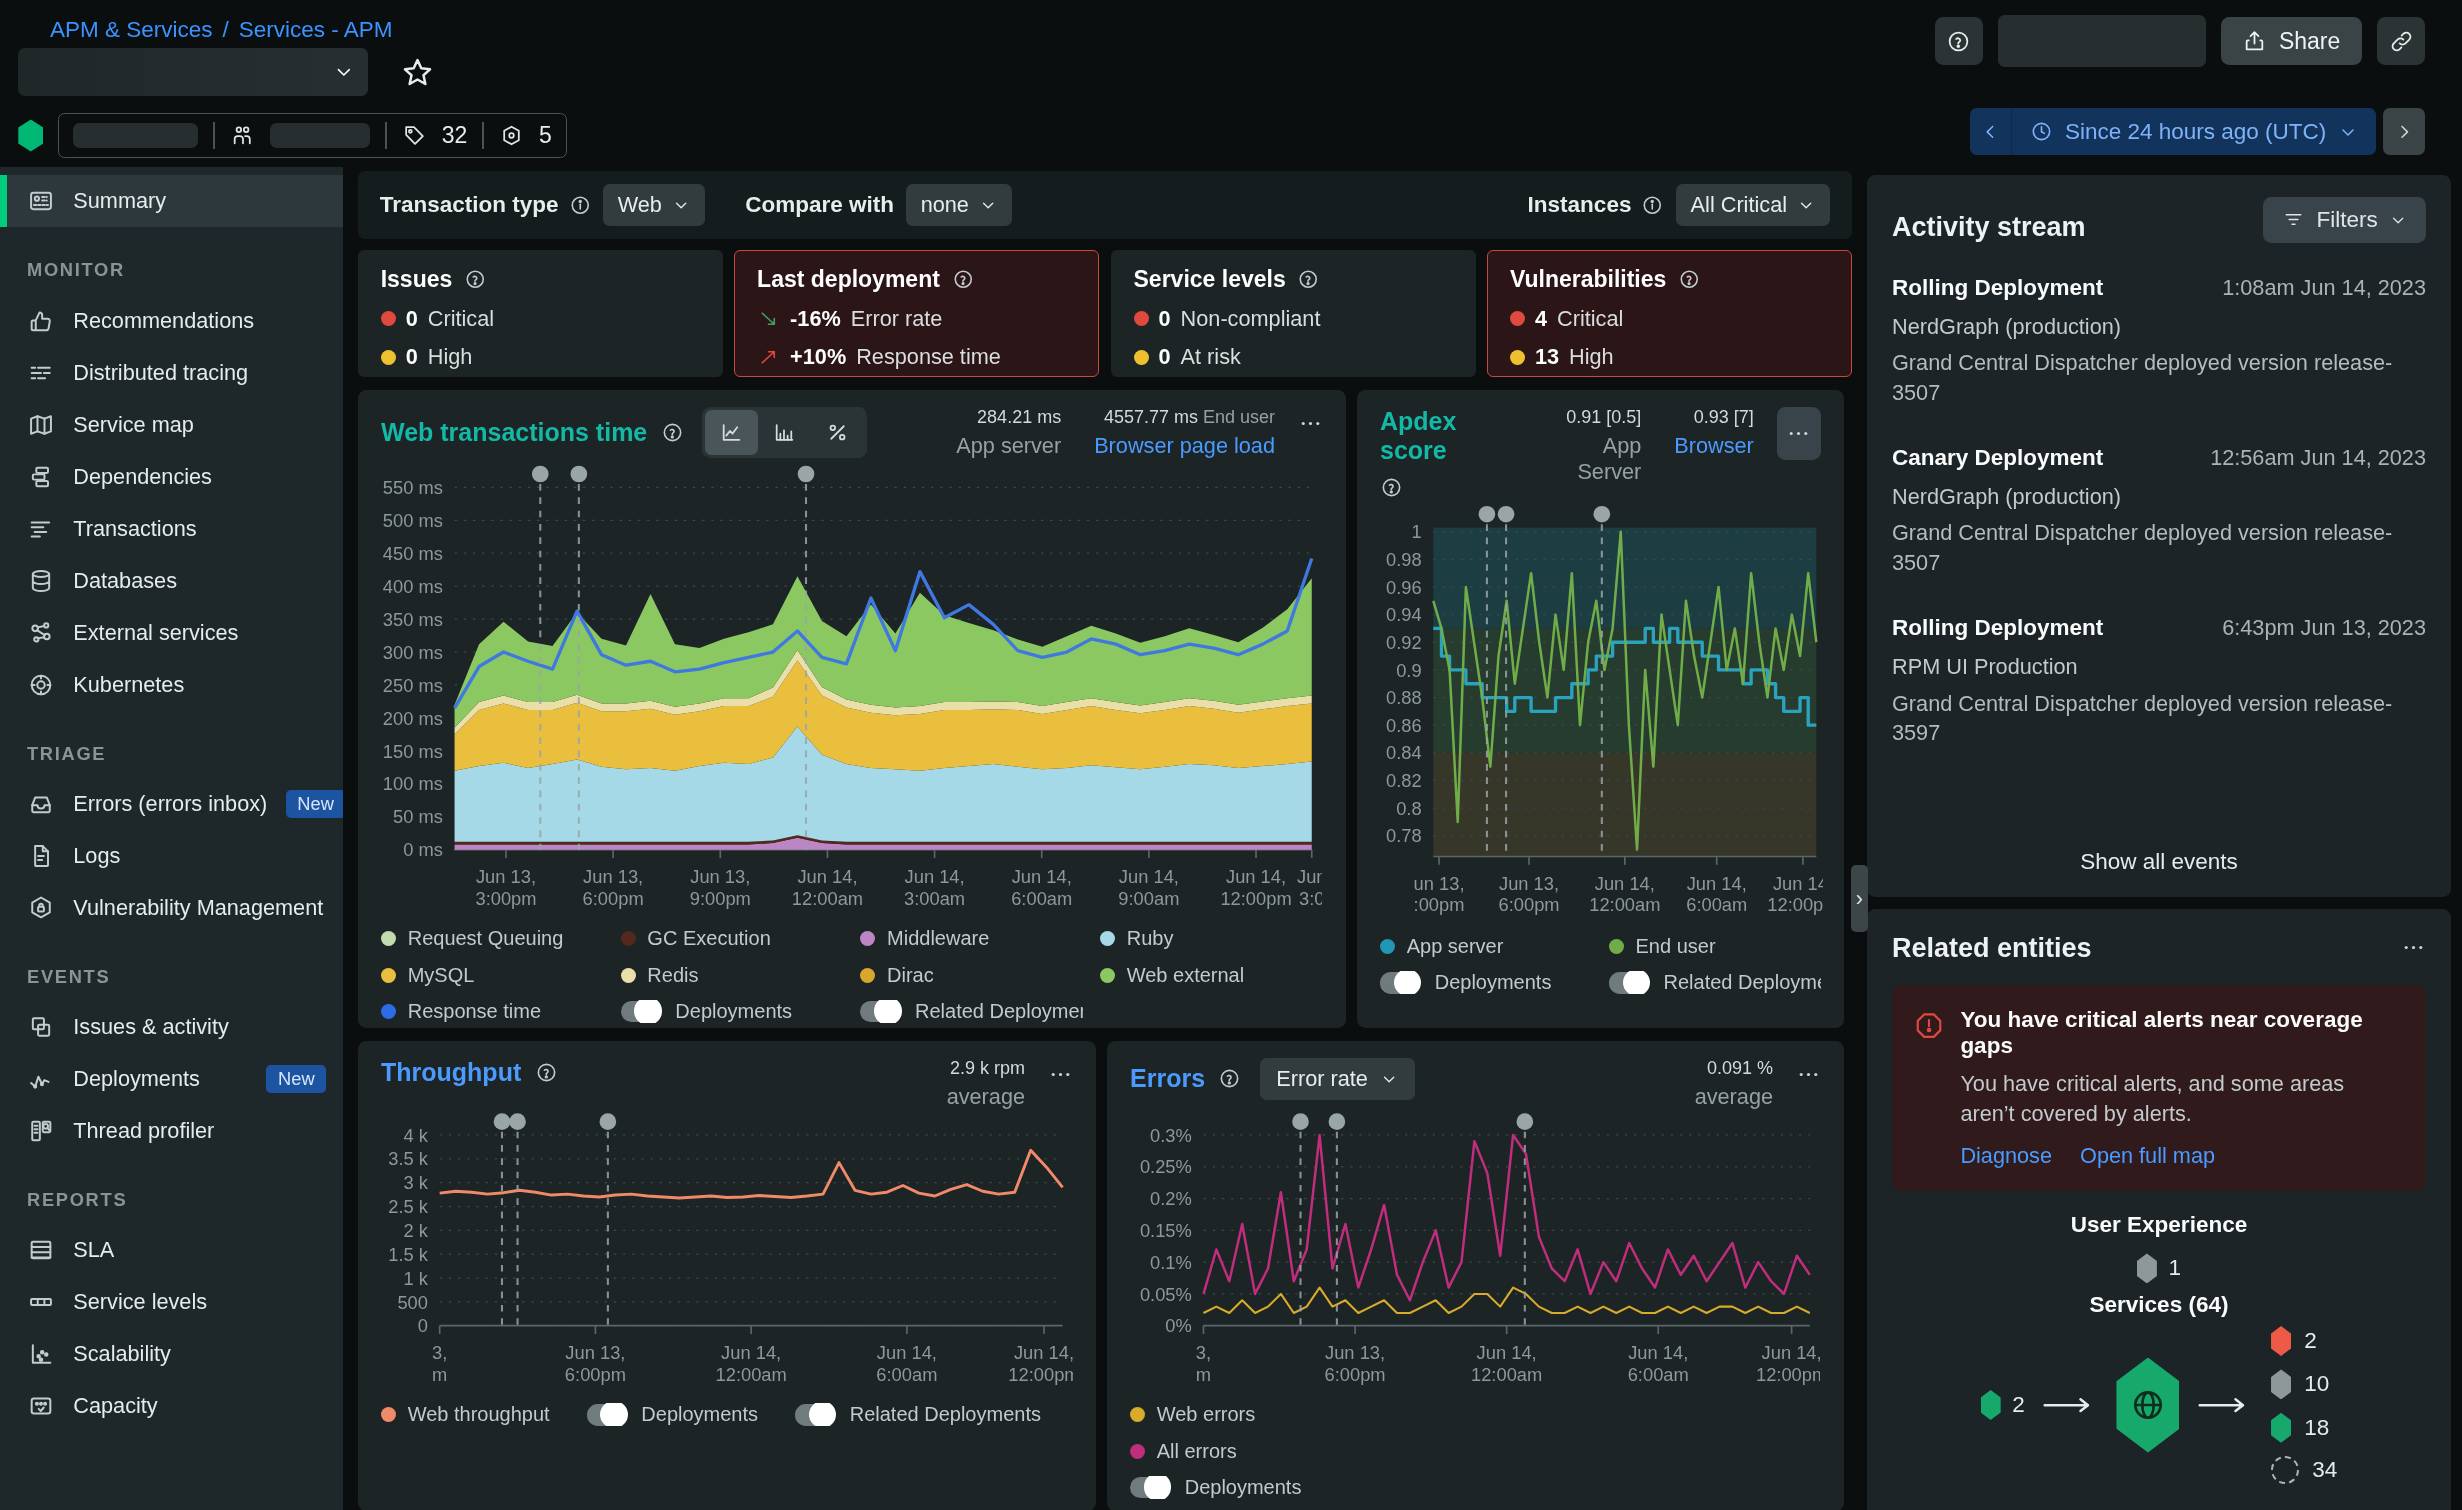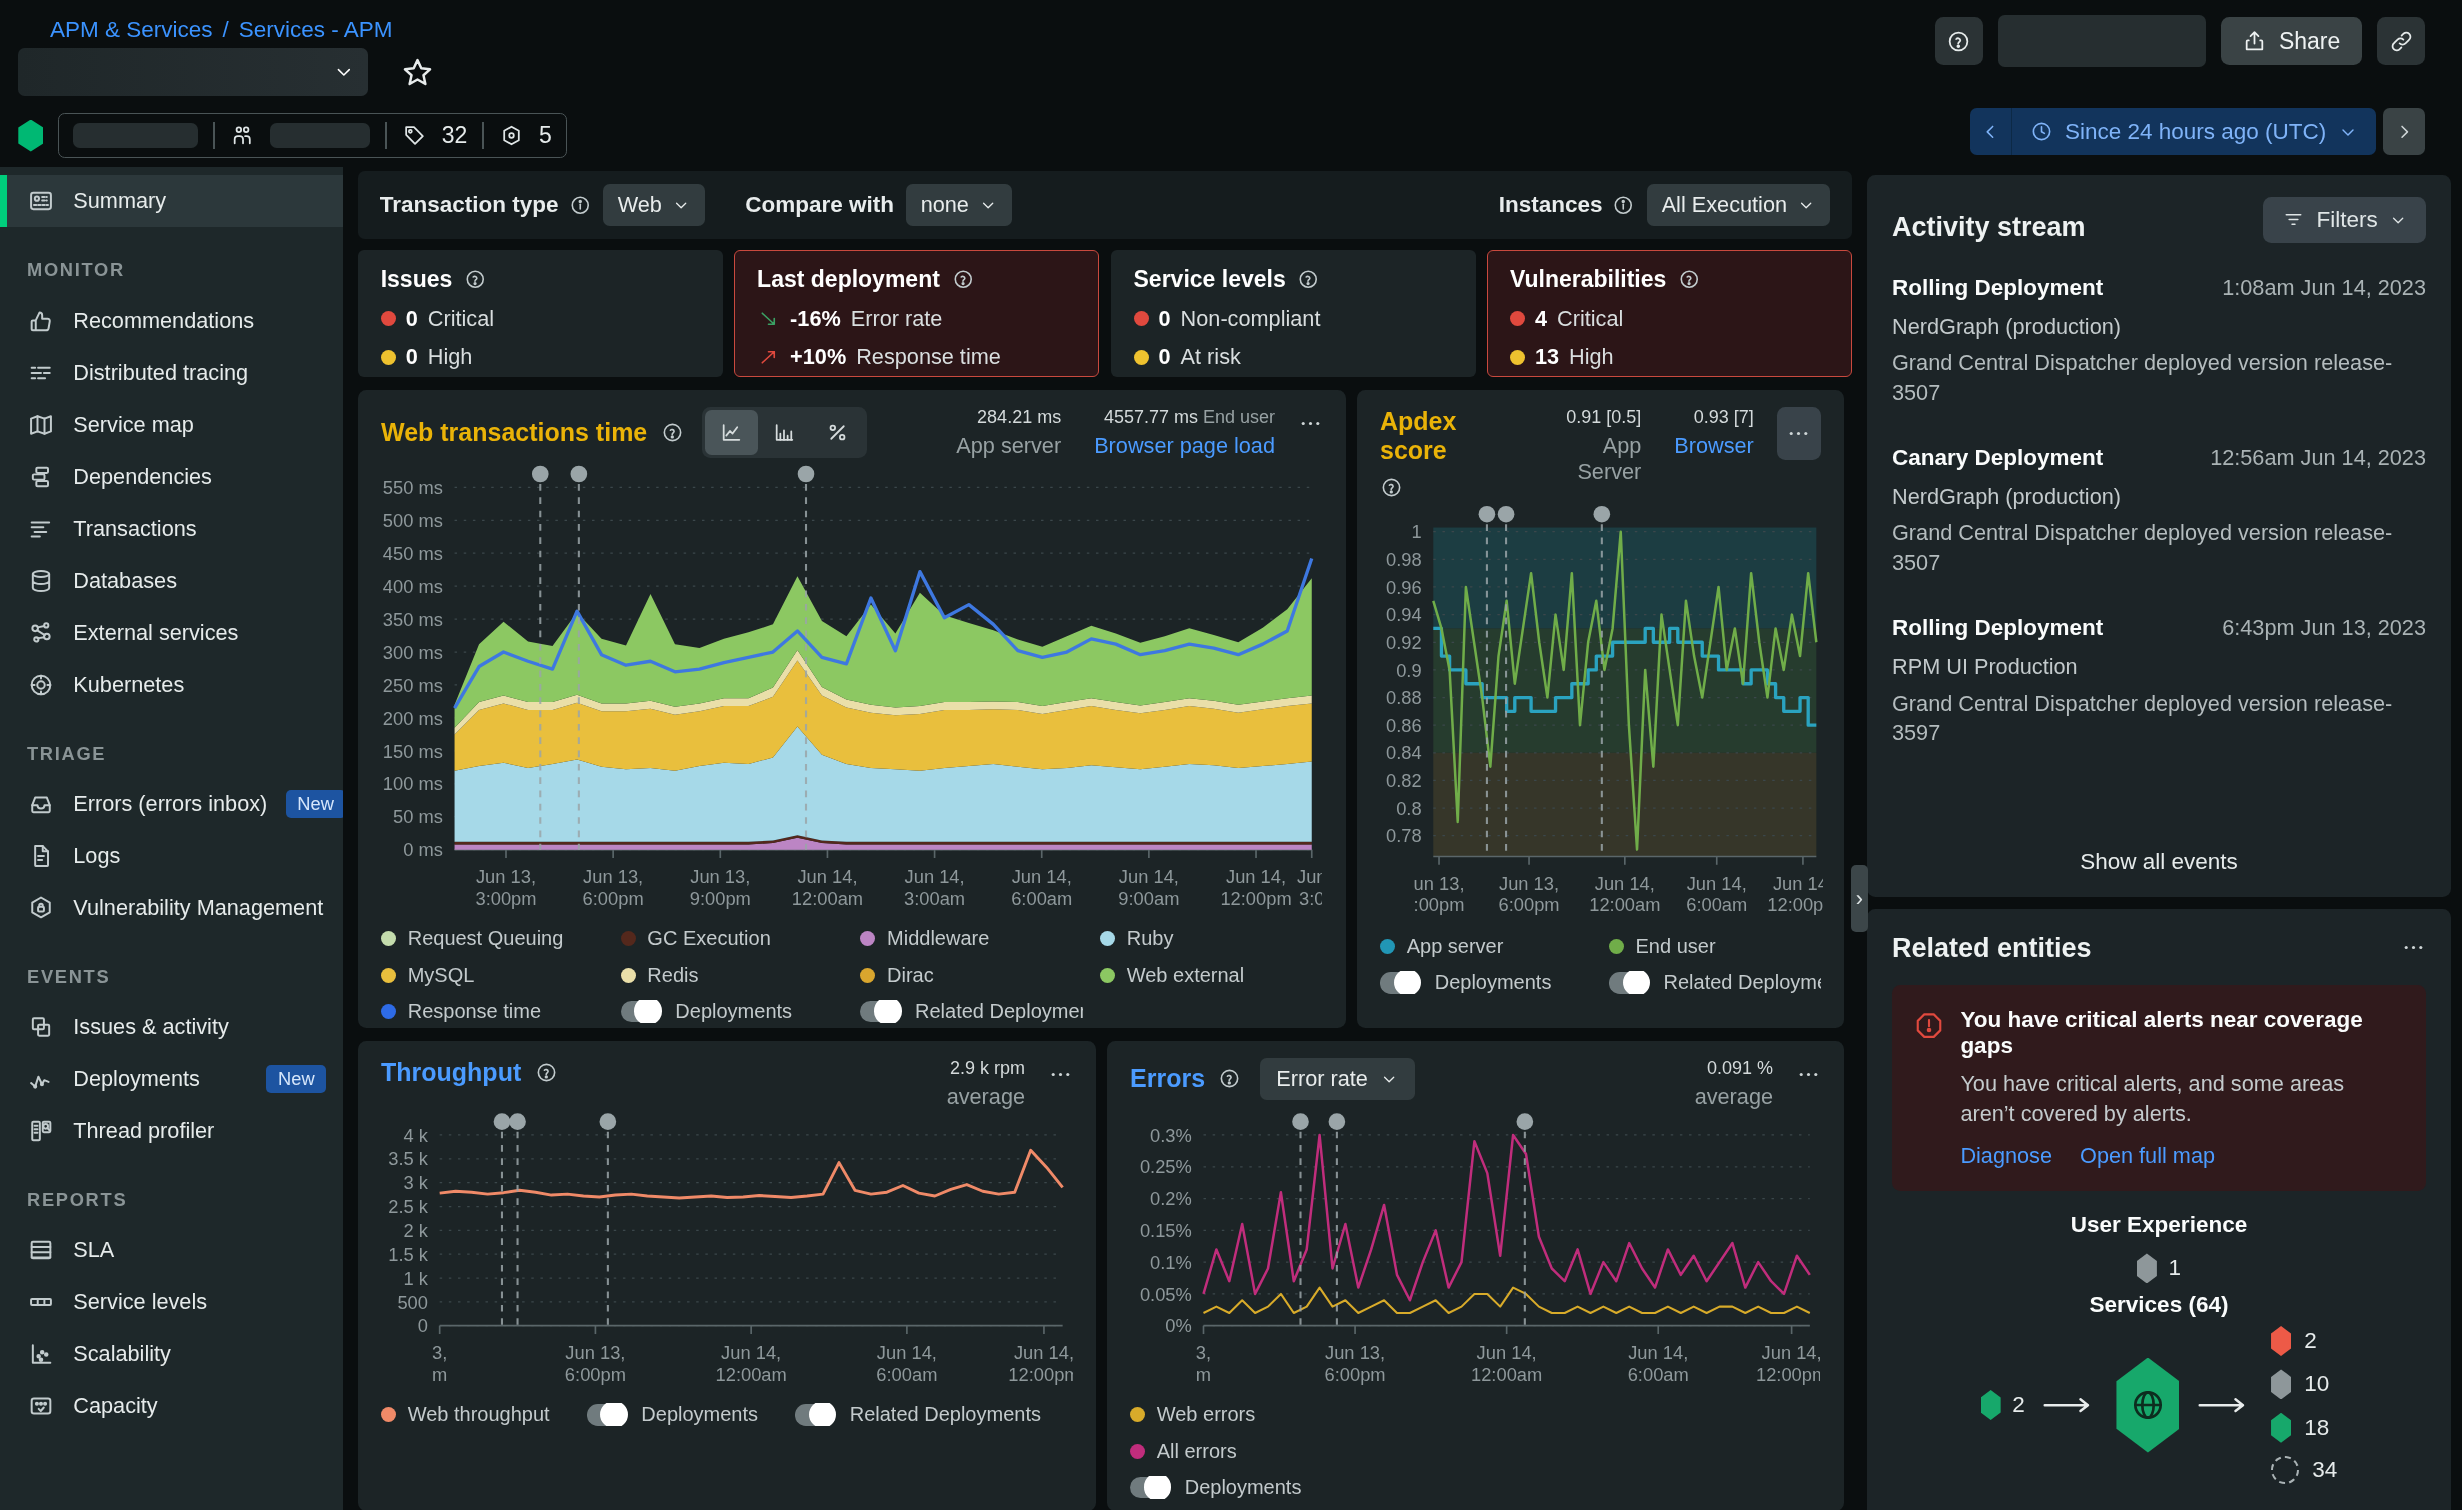--- a/index.html
+++ b/index.html
@@ -64,21 +64,21 @@
   .trend{font-size:23px}
 
   .panel{position:absolute;background:#1c2426;border-radius:8.3px;padding:16.7px 23px}
   #p-web{top:223px;left:0;width:988px;height:638px}
   #p-apdex{top:223px;left:999px;width:487px;height:638px}
   #p-thr{top:874px;left:0;width:738px;height:470px}
   #p-err{top:874px;left:749px;width:737px;height:470px}
   .panel-head{display:flex;justify-content:space-between;align-items:flex-start}
   .ph-left{display:flex;align-items:center}
   .ph-left.col{flex-direction:column;align-items:flex-start;gap:11.7px}
-  .panel h3{font-size:25px;font-weight:bold;color:#eab308}
+  .panel h3{font-size:25px;font-weight:bold;color:#14b8a6}
   .panel h3.link-title{color:#4b9bff}
   .q{margin-left:13.3px;font-size:23px;color:#c2cbcd}
   .seg{display:flex;background:#2a3336;border-radius:8.3px;padding:3.3px;margin-left:18.3px}
   .seg-btn{width:53px;height:45px;border-radius:6.7px;display:flex;align-items:center;justify-content:center;background:transparent;border:none;color:#d6dcdd}
   .seg-btn.active{background:#4a5559}
   .seg-btn .ic{font-size:25px}
   .ph-right{display:flex;align-items:flex-start}
   .stat{text-align:right;margin-left:33px}
   .stat-v{font-size:18px;color:#d4dadb}
   .stat-l{font-size:21.7px;color:#97a1a3;margin-top:5px}
@@ -479,21 +479,21 @@
         <span>Instances</span>
         <span class="ic">
             <svg viewBox="0 0 24 24" width="1em" height="1em">
               <circle cx="12" cy="12" r="8.5"></circle>
               <path d="M12 11v5"></path>
               <circle cx="12" cy="8" r="1" fill="currentColor"></circle>
             </svg>
           </span>
       </span>
       <button class="select">
-        <span>All Execution</span>
+        <span>All Critical</span>
         <span class="ic">
             <svg viewBox="0 0 24 24" width="1em" height="1em">
               <path d="M6 9.5l6 6 6-6"></path>
             </svg>
           </span>
       </button>
     </div>
   </div>
 
   <div class="cards" id="cards">

